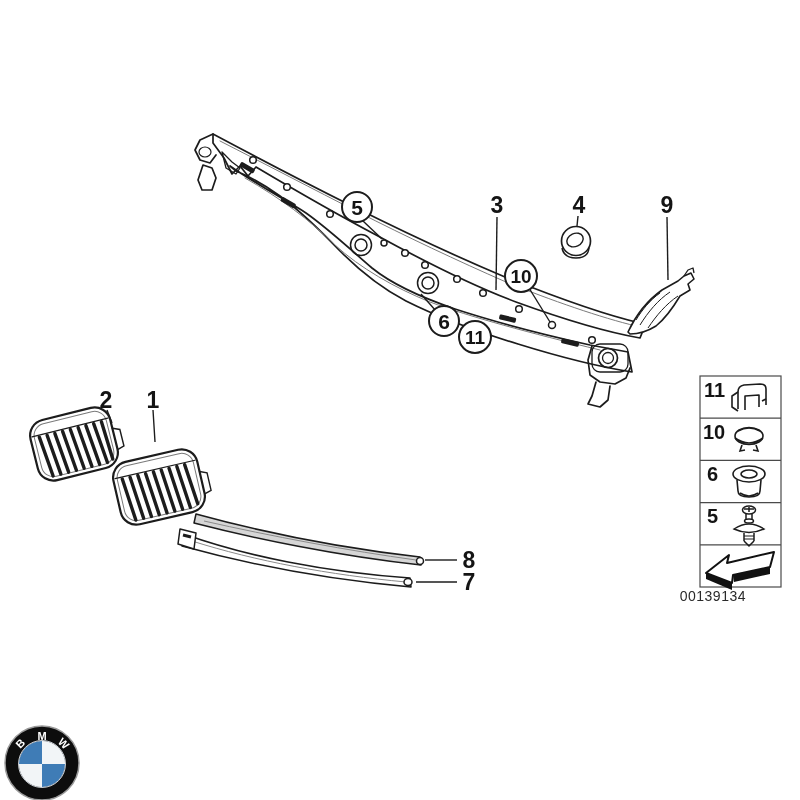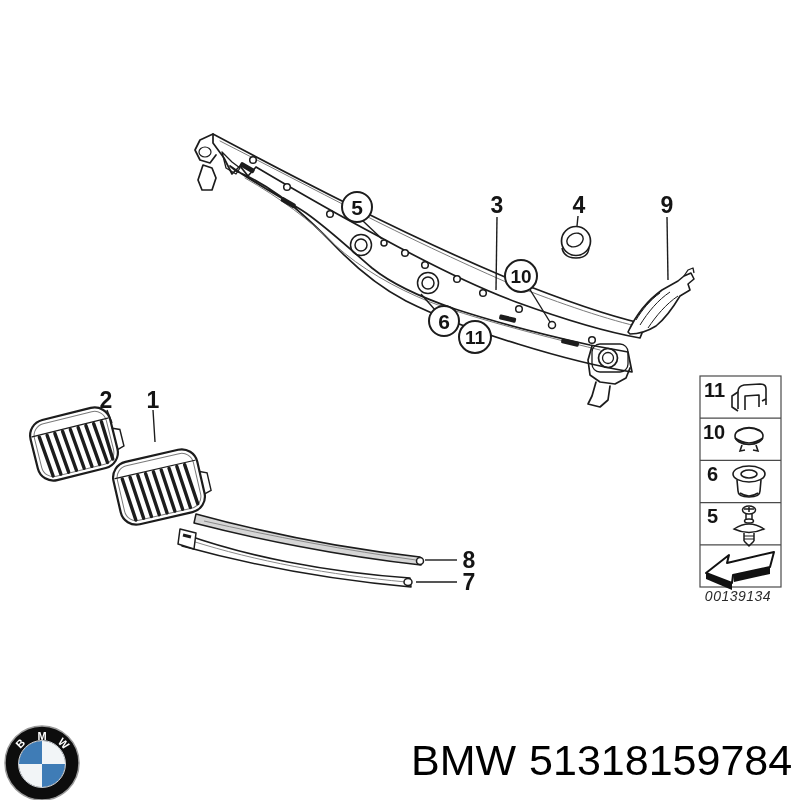--- a/index.html
+++ b/index.html
@@ -12,22 +12,22 @@
     position:absolute; transform:translate(-50%,-50%);
     font-weight:bold; color:#141414; line-height:1;
   }
   .lbl.plain { font-size:23px; }
   .lbl.circ  { font-size:21px; }
   .lbl.circ.wide { font-size:19px; }
   .legend-num {
     position:absolute; font-weight:bold; font-size:20px; color:#141414; line-height:1;
   }
   .drawing-number {
-    position:absolute; left:690px; top:588px; width:96px; text-align:center;
-    font-size:14px; color:#2a2a2a; letter-spacing:0.5px;font-style:italic;
+    position:absolute; left:650px; top:588px; width:96px; text-align:right;
+    font-size:14px; color:#2a2a2a; letter-spacing:0.5px;
   }
   .footer-text {
     position:absolute; left:411px; top:736px; font-size:43px; color:#000;
     white-space:nowrap; letter-spacing:0px;
   }
   .footer-text .brand { margin-right:13px; }
 </style>
 </head>
 <body>
 
@@ -252,17 +252,14 @@
   <div class="lbl plain" style="left:153px; top:400px">1</div>
   <div class="lbl plain" style="left:469px; top:560px">8</div>
   <div class="lbl plain" style="left:469px; top:582px">7</div>
 
   <div class="legend-num" style="left:704px; top:380px">11</div>
   <div class="legend-num" style="left:703px; top:422px">10</div>
   <div class="legend-num" style="left:707px; top:464px">6</div>
   <div class="legend-num" style="left:707px; top:506px">5</div>
   <div class="drawing-number">00139134</div>
 
-  <div class="footer-text">
-    <span class="brand">BMW</span><span>51318159784</span>
-  </div>
 
 </div>
 
 </body></html>

